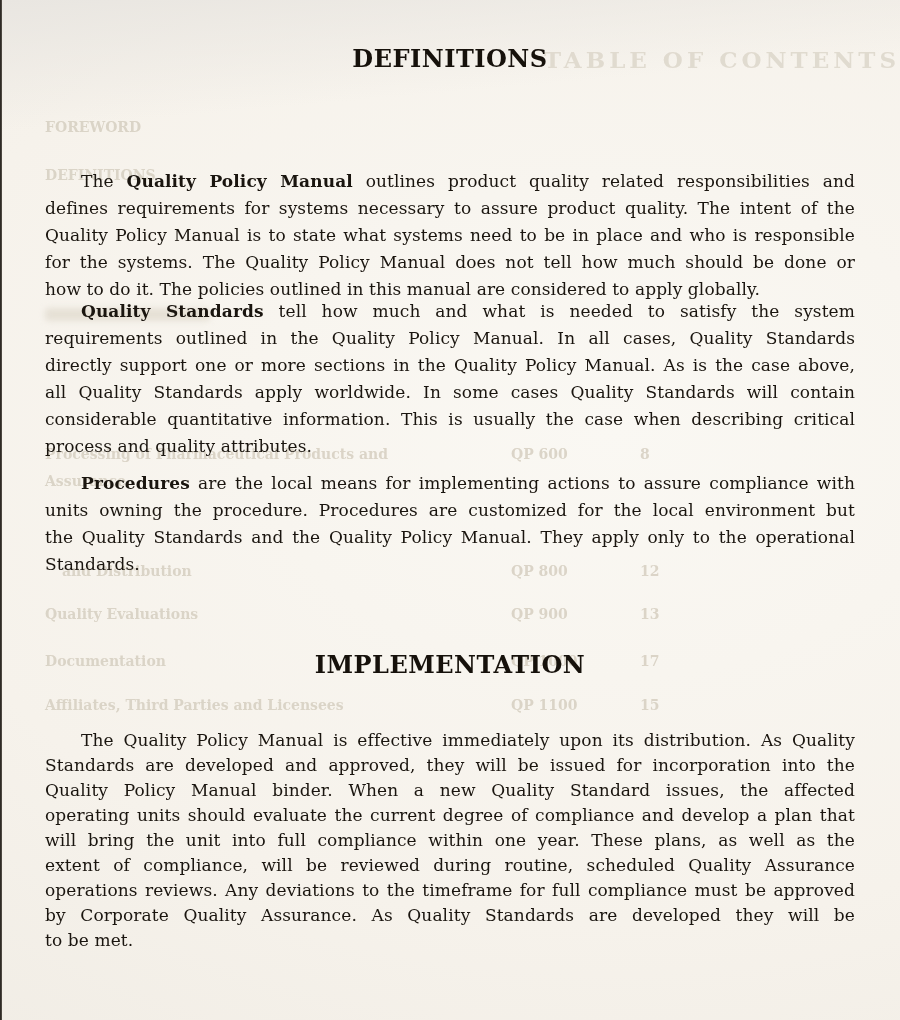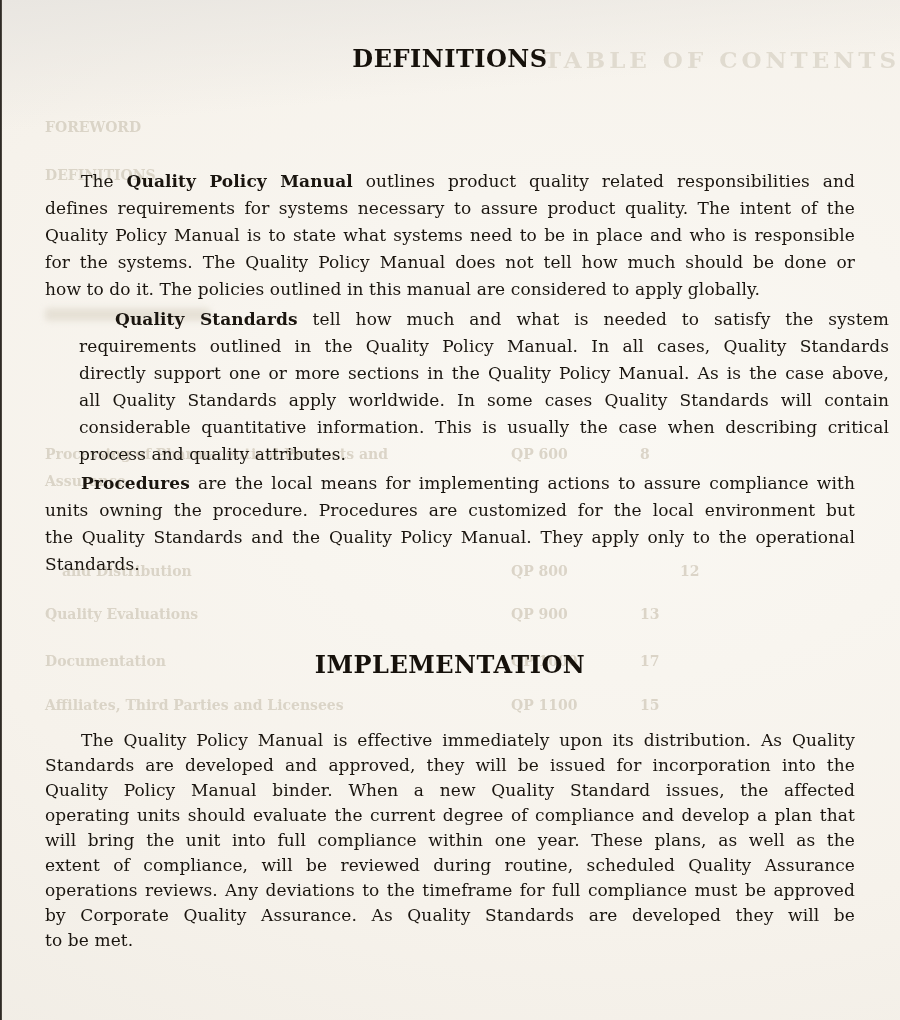--- a/index.html
+++ b/index.html
@@ -79,21 +79,21 @@
     <span class="g-page">8</span>
   </div>
 
   <div class="ghost ghost-row" style="top:473px;">
     <span class="g-label">Assurance</span>
   </div>
 
   <div class="ghost ghost-row" style="top:563px;left:62px;">
     <span class="g-label">and Distribution</span>
     <span class="g-code" style="left:449px;">QP 800</span>
-    <span class="g-page" style="left:578px;margin-left:40px;">12</span>
+    <span class="g-page" style="left:578px;">12</span>
   </div>
 
   <div class="ghost ghost-row" style="top:606px;">
     <span class="g-label">Quality Evaluations</span>
     <span class="g-code">QP 900</span>
     <span class="g-page">13</span>
   </div>
 
   <div class="ghost ghost-row" style="top:653px;">
     <span class="g-label">Documentation</span>
@@ -110,21 +110,21 @@
   <h1 class="heading" style="top:44px;">DEFINITIONS</h1>
 
   <div class="para p1" style="top:168px;">
       <div class="tline firstline"><span>The </span><span class="b">Quality Policy Manual</span><span> outlines product quality related responsibilities and</span></div>
       <div class="tline">defines requirements for systems necessary to assure product quality. The intent of the</div>
       <div class="tline">Quality Policy Manual is to state what systems need to be in place and who is responsible</div>
       <div class="tline">for the systems. The Quality Policy Manual does not tell how much should be done or</div>
       <div class="tline lastline">how to do it. The policies outlined in this manual are considered to apply globally.</div>
     </div>
 
-  <div class="para p2" style="top:306px;margin-left:34px;">
+  <div class="para p2" style="top:298px;">
       <div class="tline firstline"><span class="b">Quality Standards</span><span> tell how much and what is needed to satisfy the system</span></div>
       <div class="tline">requirements outlined in the Quality Policy Manual. In all cases, Quality Standards</div>
       <div class="tline">directly support one or more sections in the Quality Policy Manual. As is the case above,</div>
       <div class="tline">all Quality Standards apply worldwide. In some cases Quality Standards will contain</div>
       <div class="tline">considerable quantitative information. This is usually the case when describing critical</div>
       <div class="tline lastline">process and quality attributes.</div>
     </div>
 
   <div class="para p3" style="top:470px;">
       <div class="tline firstline"><span class="b">Procedures</span><span> are the local means for implementing actions to assure compliance with</span></div>

